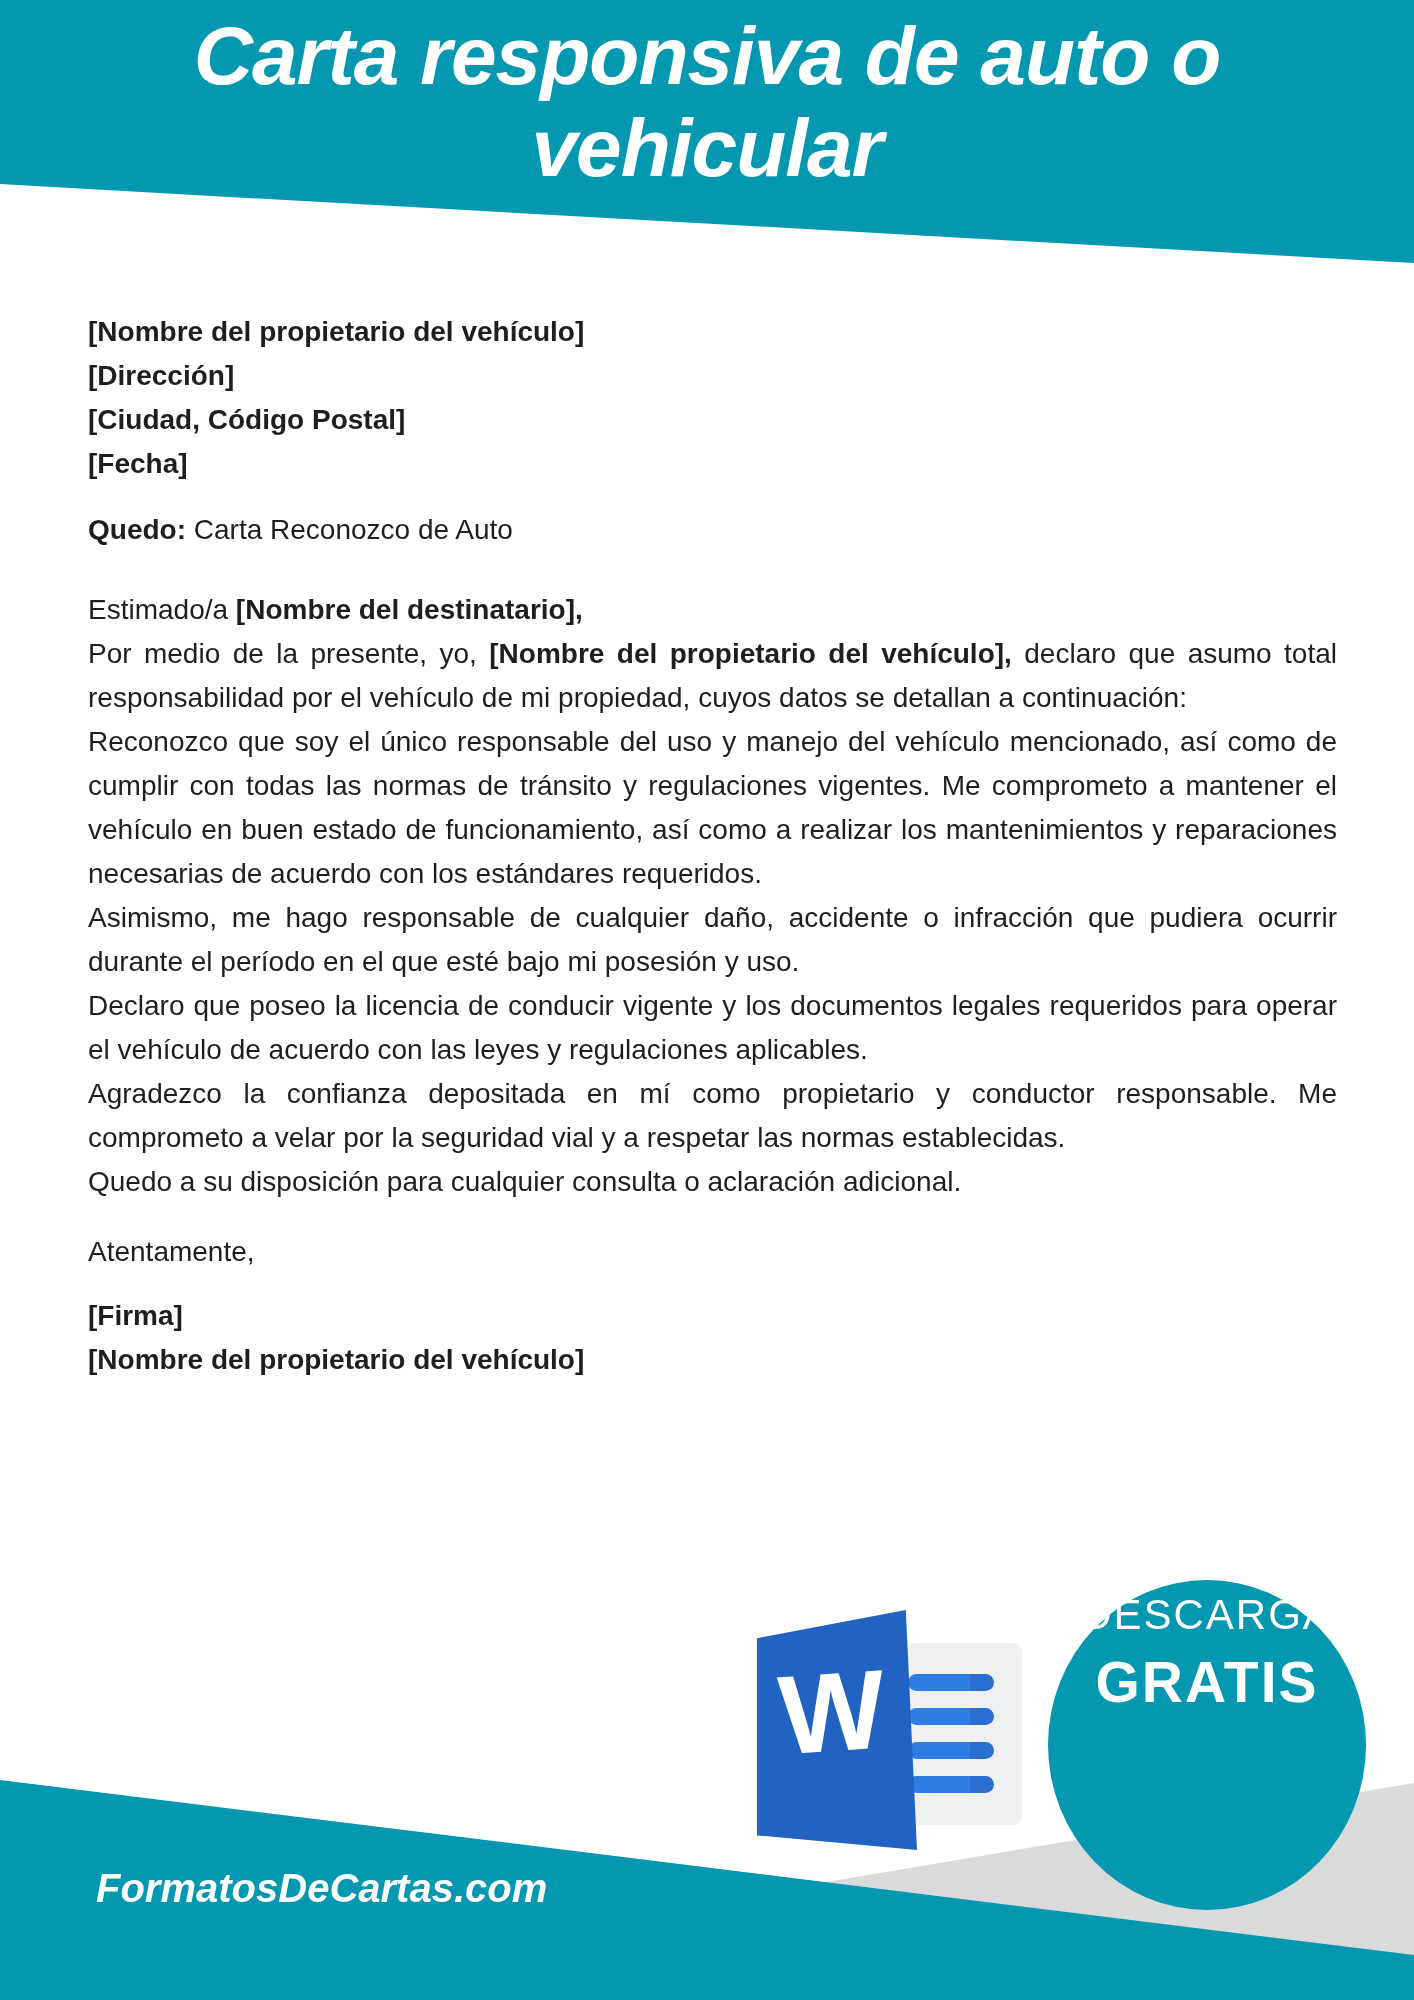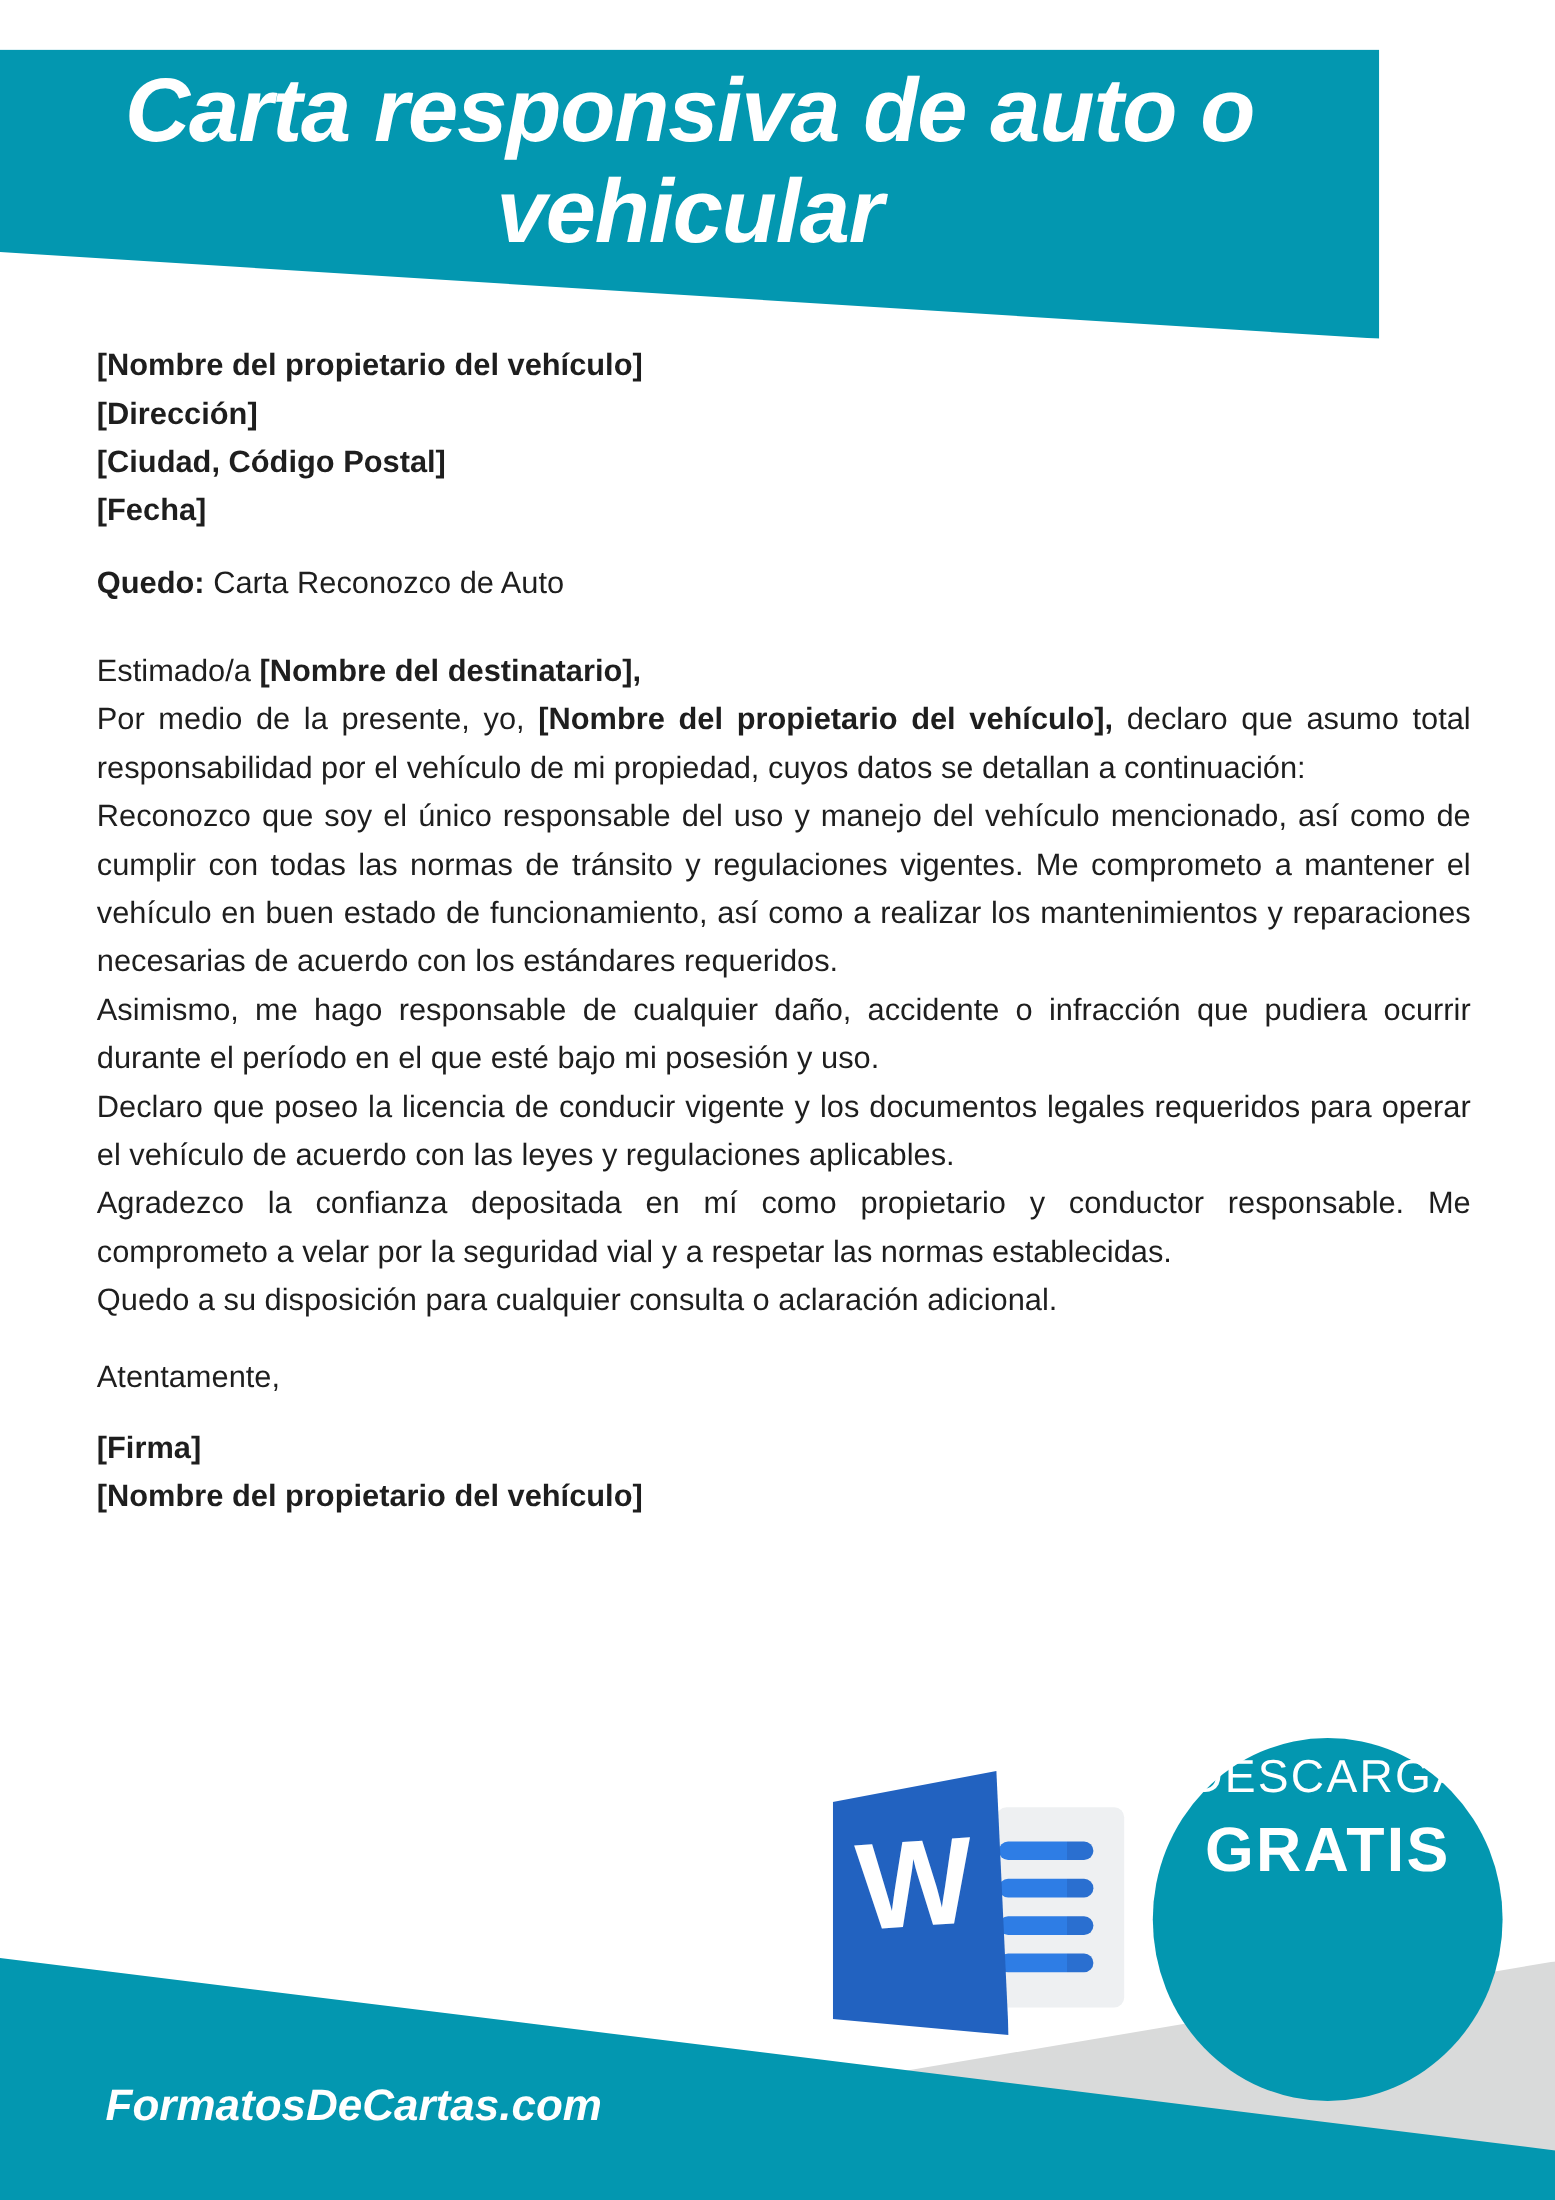--- a/index.html
+++ b/index.html
@@ -15,25 +15,24 @@
   body{
     position:relative;
     background:#ffffff;
     font-family:"Liberation Sans", sans-serif;
     color:var(--text-color);
     overflow:hidden;
   }
 
   
   .header-banner{
-    position:absolute; left:0; top:0; width:1254px; height:263px;
+    position:absolute; left:0; top:0; width:1414px; height:263px;
     background:var(--teal);
     clip-path:polygon(0 0, 100% 0, 100% 100%, 0 70%);
     z-index:1;
-    margin-top:45px;
   }
   .header-title{
     padding-top:10px;
     text-align:center;
     color:#ffffff;
     font-style:italic;
     font-weight:bold;
     font-size:82px;
     line-height:92px;
     letter-spacing:-1px;
@@ -62,21 +61,21 @@
     clip-path:polygon(0 105px, 100% 0, 100% 100%, 0 100%);
     z-index:1;
   }
   .footer-band{
     position:absolute; left:0; top:1770px; width:1414px; height:230px;
     background:var(--teal);
     clip-path:polygon(0 10px, 100% 185px, 100% 100%, 0 100%);
     z-index:2;
   }
   .site-name{
-    position:absolute; left:96px; top:122px;
+    position:absolute; left:96px; top:96px;
     color:#ffffff; font-weight:bold; font-style:italic;
     font-size:40px; line-height:44px;text-align:center;
   }
 
   
   .word-icon{
     position:absolute; left:750px; top:1600px; width:290px; height:260px;
     z-index:3;
   }
   .word-doc-page{

